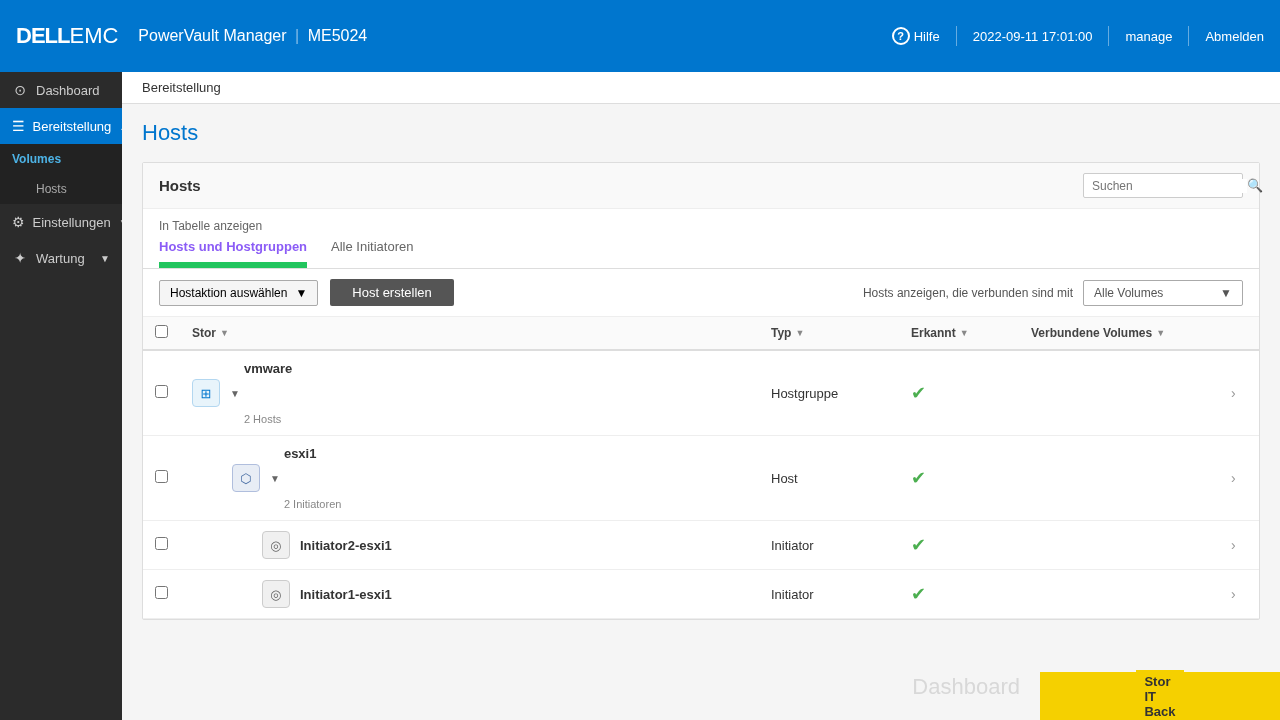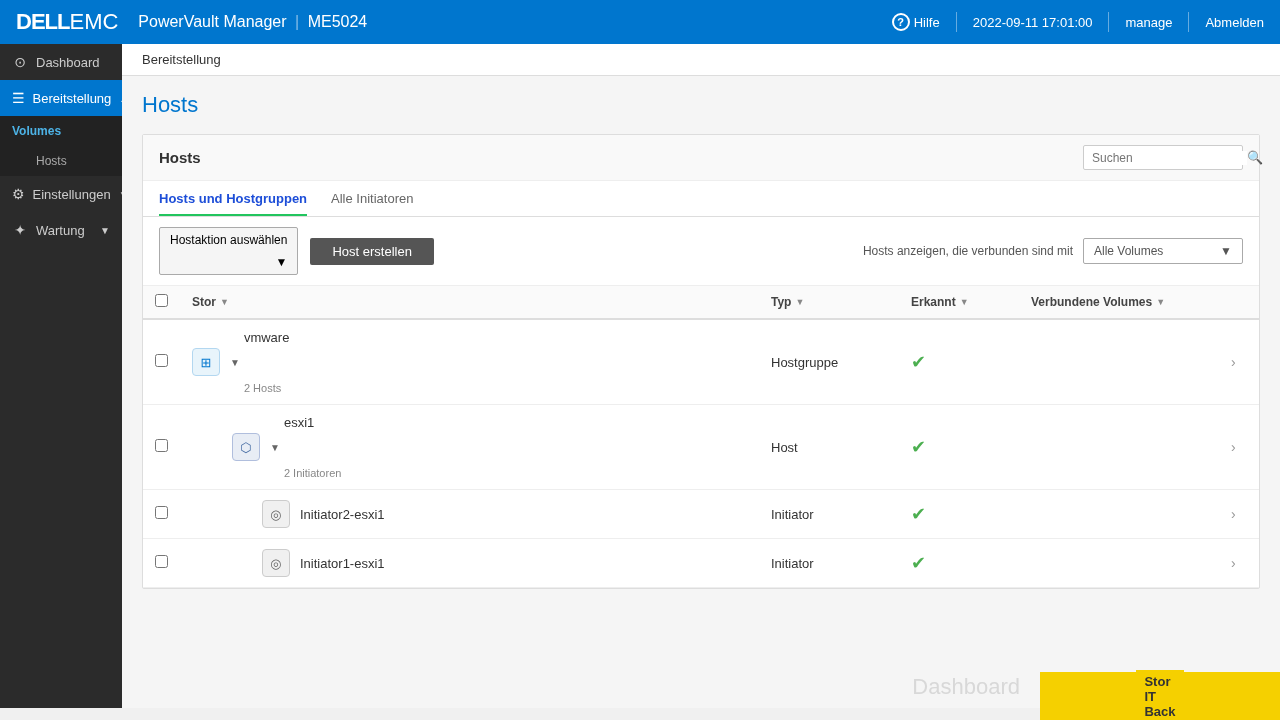--- a/index.html
+++ b/index.html
@@ -1,21 +1,21 @@
 <!DOCTYPE html>
 <html><head>
   <meta charset="utf-8">
   <style>
     * { box-sizing: border-box; margin: 0; padding: 0; }
     body { font-family: Arial, sans-serif; font-size: 13px; background: #f0f0f0; overflow: hidden; width: 1280px; height: 720px; }
 
     
     .header {
       background: #0076CE;
-      height: 44px;
+      height: 72px;
       display: flex;
       align-items: center;
       padding: 0 16px;
       color: white;
     }
     .header-logo {
       display: flex;
       align-items: center;
       margin-right: 20px;
     }
@@ -199,44 +199,43 @@
       gap: 24px;
     }
     .view-tab {
       font-size: 13px;
       padding-bottom: 8px;
       cursor: pointer;
       color: #666;
       border-bottom: 2px solid transparent;
     }
     .view-tab.active {
-      color: #1d4ed8;
-      border-bottom: 2px solid #22c55e;
+      color: #8b5cf6;
+      border-bottom: 6px solid #22c55e;
       font-weight: bold;
     }
 
     
     .toolbar {
       display: flex;
       align-items: center;
       padding: 10px 16px;
       gap: 12px;
       border-bottom: 1px solid #eee;
     }
     .host-action-select {
       display: flex;
-      align-items: flex-end;
+      align-items: flex-start;
       border: 1px solid #aaa;
       border-radius: 2px;
       padding: 5px 10px;
       font-size: 12px;
       background: #f5f5f5;
       cursor: pointer;
       gap: 8px;
-      flex-direction: column;
     }
     .btn-primary {
       background: #555;
       color: white;
       border: none;
       padding: 6px 22px;
       font-size: 13px;
       cursor: pointer;
       border-radius: 2px;
     }
@@ -331,21 +330,21 @@
       font-size: 10px;
       color: #666;
       cursor: pointer;
     }
 
     .name-row {
       display: flex;
       align-items: center;
       gap: 4px;
     }
-    .name-text { font-weight: 400; }
+    .name-text { font-weight: 700; }
     .sub-text { font-size: 11px; color: #888; margin-top: 37px; }
 
     .status-green {
       color: #4CAF50;
       font-size: 18px;
     }
 
     .chevron-right {
       color: #999;
       font-size: 14px;
@@ -457,20 +456,21 @@
 
         <div class="hosts-panel-header">
           <span class="hosts-panel-title">Hosts</span>
           <div class="search-box">
             <input class="search-input" type="text" placeholder="Suchen" style="">
             <span class="search-icon-svg">🔍</span>
           </div>
         </div>
 
         <div class="view-section">
+          <div class="view-label">In Tabelle anzeigen</div>
           <div class="view-tabs">
             <div class="view-tab active">
               <span>Hosts und Hostgruppen</span>
             </div>
             <div class="view-tab">
               <span>Alle Initiatoren</span>
             </div>
           </div>
         </div>
 

